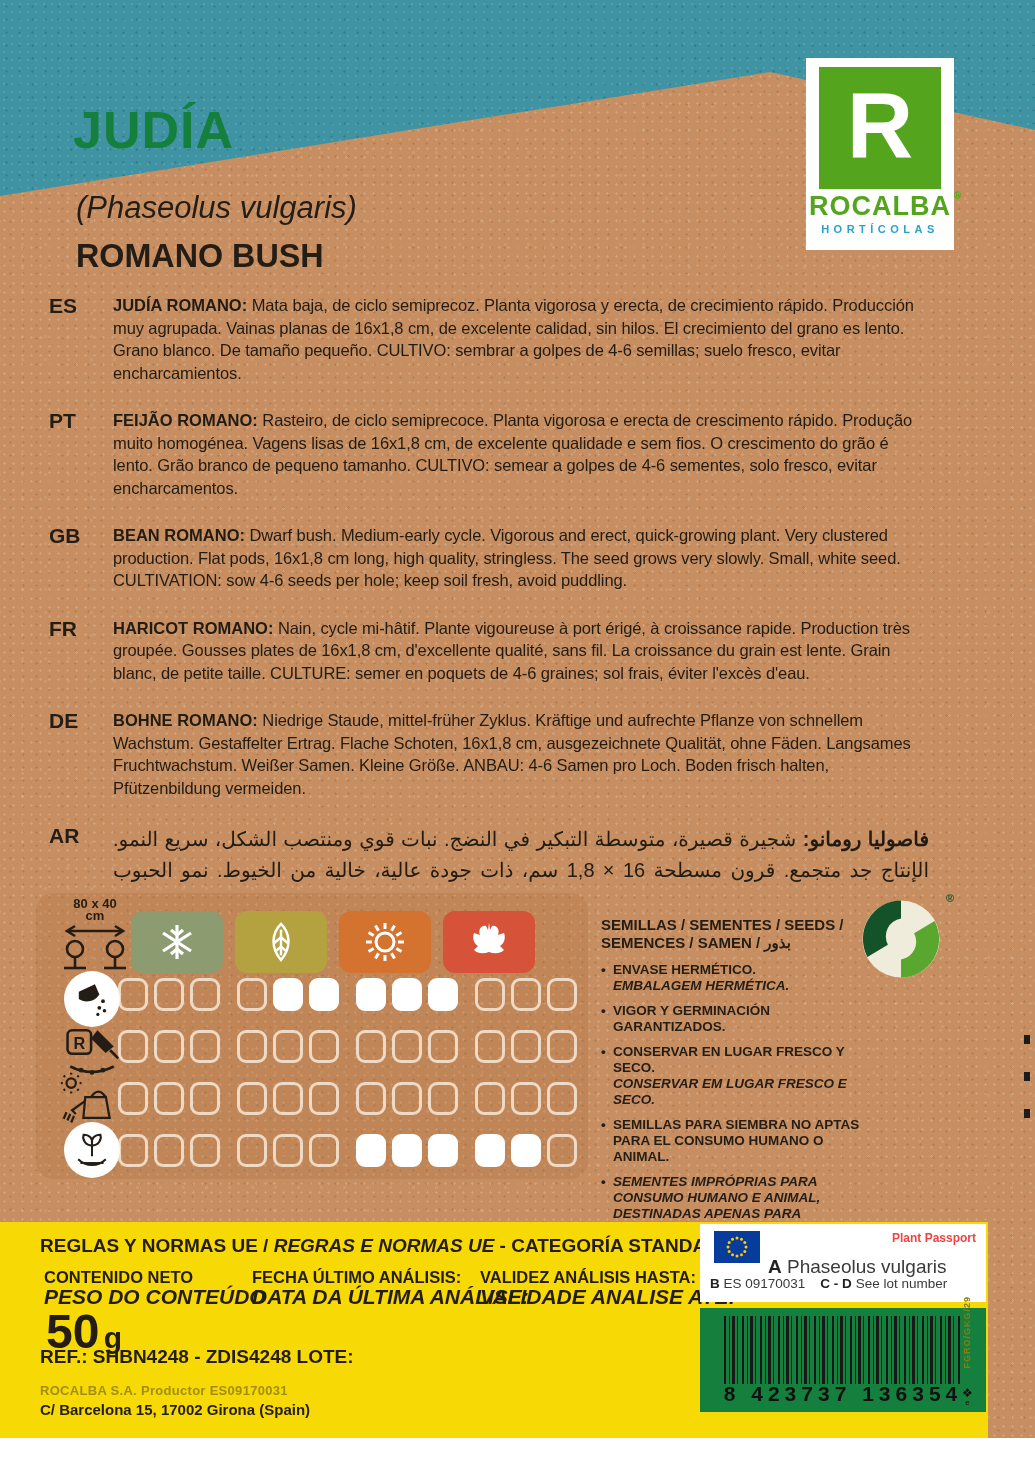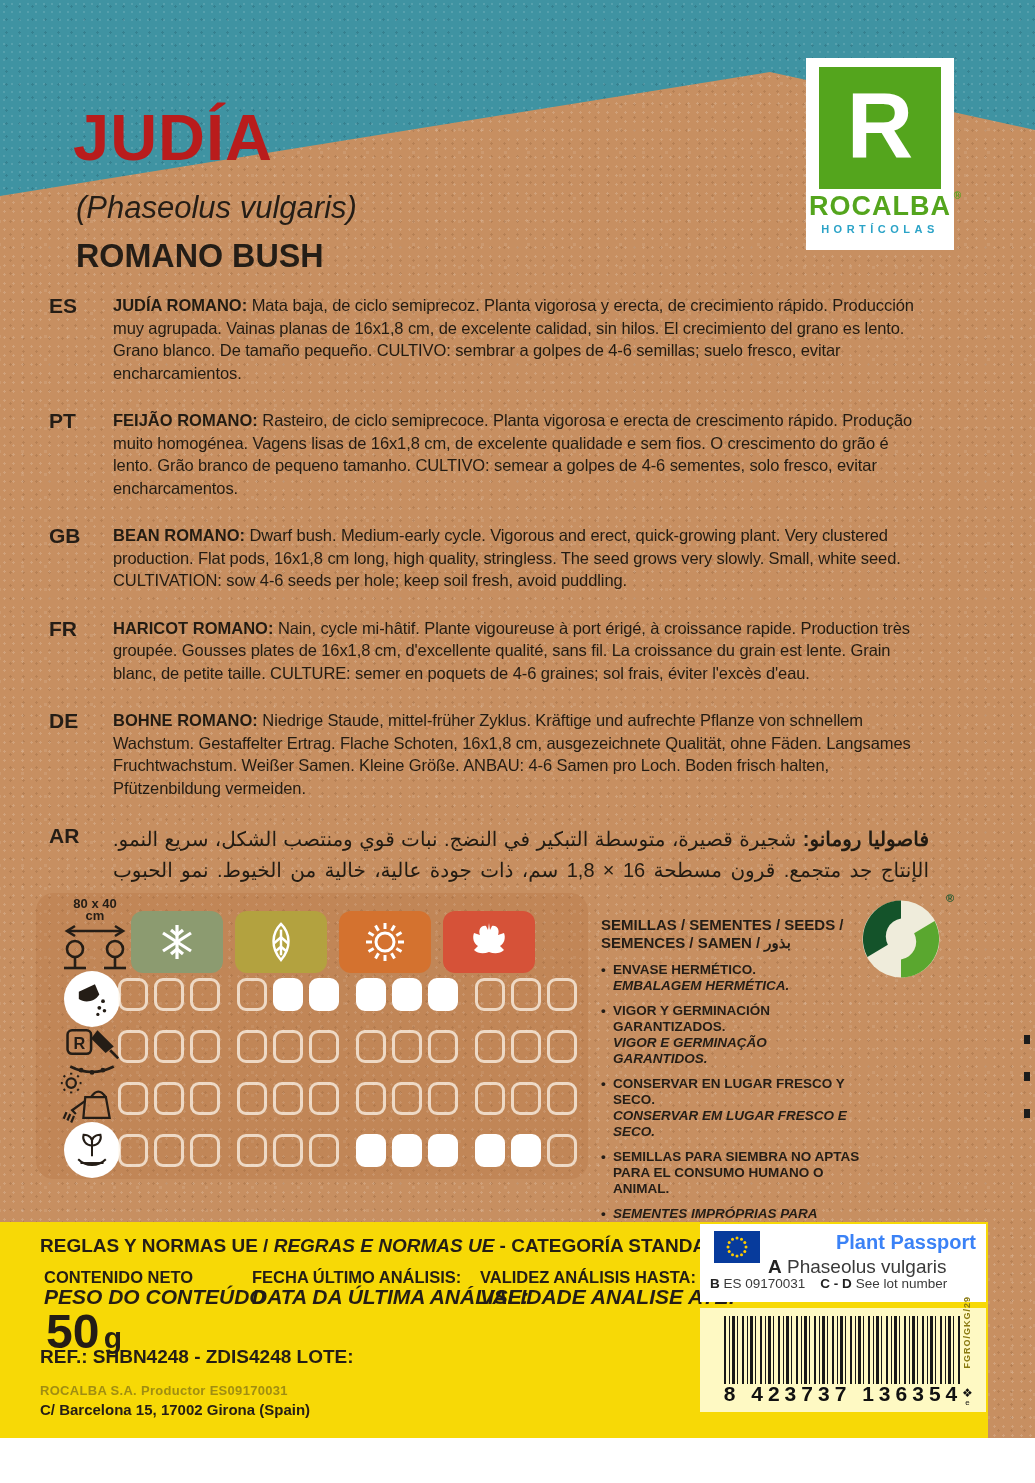--- a/index.html
+++ b/index.html
@@ -14,21 +14,21 @@
       radial-gradient(rgba(255,255,255,.09) 1.6px, transparent 1.8px);
     background-size:9px 9px,13px 13px,23px 23px;
     background-position:0 0,4px 7px,11px 3px;}
   .teal{position:absolute;left:0;top:0;width:1035px;height:210px;background-color:#3f93a2;
     background-image:radial-gradient(rgba(255,255,255,.12) 1px, transparent 1.3px),
                      radial-gradient(rgba(10,50,60,.18) 1px, transparent 1.3px);
     background-size:8px 8px,13px 13px;
     clip-path:polygon(0 0,1035px 0,1035px 130px,770px 72px,0 196px);}
 
   
-  .title{position:absolute;left:73px;top:100px;font-size:65px;font-weight:bold;letter-spacing:1px;color:#b91c1c;}
+  .title{position:absolute;left:73px;top:100px;font-size:52px;font-weight:bold;letter-spacing:1px;color:#15803d;}
   .latin{position:absolute;left:76px;top:190px;font-size:31px;font-weight:normal;font-style:italic;}
   .variety{position:absolute;left:76px;top:236px;font-size:34px;font-weight:bold;transform:scaleX(.95);transform-origin:left;}
 
   
   .logo-box{position:absolute;left:806px;top:58px;width:148px;height:192px;background:#fff;
             display:flex;flex-direction:column;align-items:center;padding-top:9px;box-sizing:border-box;}
   .logo-square{width:122px;height:122px;background:#54a51d;display:flex;align-items:center;justify-content:center;}
   .logo-square span{color:#fff;font-size:92px;font-weight:bold;line-height:1;margin-top:-6px;}
   .logo-word{color:#54a51d;font-size:27px;font-weight:bold;letter-spacing:1px;margin-top:2px;position:relative;}
   .logo-word sup{font-size:10px;position:absolute;top:-1px;right:-11px;}
@@ -79,26 +79,26 @@
   .netval .num{font-size:48px;}
   .netval .unit{font-size:30px;}
   .fecha{position:absolute;left:252px;top:46px;}
   .validez{position:absolute;left:480px;top:46px;}
   .refline{position:absolute;left:40px;top:124px;font-size:19px;font-weight:bold;}
   .producer{position:absolute;left:40px;top:161px;font-size:13px;color:rgba(73,66,30,.5);font-weight:bold;letter-spacing:.3px;}
   .address{position:absolute;left:40px;top:179px;font-size:15px;font-weight:bold;}
 
   
   .passport{position:absolute;left:700px;top:1224px;width:286px;height:78px;background:#fff;box-sizing:border-box;padding:6px 8px;}
-  .pp-title{position:absolute;right:10px;top:7px;font-size:20px;font-weight:bold;color:#3b82f6;}
+  .pp-title{position:absolute;right:10px;top:7px;font-size:12px;font-weight:bold;color:#ef4444;}
   .pp-flag{position:absolute;left:14px;top:7px;}
   .pp-a{position:absolute;left:68px;top:32px;font-size:19px;color:#3a3a3a;}
   .pp-b{position:absolute;left:10px;top:52px;font-size:13.5px;color:#3a3a3a;}
   .pp-b b,.pp-a b{color:#222;}
-  .barcode-box{position:absolute;left:700px;top:1308px;width:286px;height:104px;background:#fef9c3;}
+  .barcode-box{position:absolute;left:700px;top:1308px;width:286px;height:104px;background:#15803d;}
   .bars{position:absolute;left:24px;top:8px;width:238px;height:68px;
     background:repeating-linear-gradient(90deg,#181818 0 2px,transparent 2px 5px,#181818 5px 6px,transparent 6px 8px,#181818 8px 11px,transparent 11px 13px,#181818 13px 14px,transparent 14px 18px);}
   .digits{position:absolute;left:0;top:74px;width:100%;text-align:center;font-size:21px;font-weight:bold;letter-spacing:5px;color:#111;}
   .sidecode{position:absolute;left:962px;top:1296px;writing-mode:vertical-rl;transform:rotate(180deg);
             font-size:9px;color:#8a7a10;font-weight:bold;letter-spacing:1px;}
   .printmark{position:absolute;left:962px;top:1388px;font-size:12px;color:#111;line-height:10px;text-align:center;}
   .printmark .e{font-size:8px;display:block;}
 
   .regmarks{position:absolute;left:1024px;top:1035px;display:flex;flex-direction:column;gap:28px;}
   .regmarks span{width:6px;height:9px;background:#1c1c1c;display:block;}
@@ -334,21 +334,21 @@
       <span class="cell"></span>
     </div>
 
   <div class="seeds">
     <div class="hd">
       <div>SEMILLAS / SEMENTES / SEEDS /</div>
       <div>SEMENCES / SAMEN / بذور</div>
     </div>
     <ul>
       <li><span>ENVASE HERMÉTICO.</span><span class="it">EMBALAGEM HERMÉTICA.</span></li>
-      <li><span>VIGOR Y GERMINACIÓN GARANTIZADOS.</span><span class="it">VIGOR E GERMINAÇÃO GARANTIDOS.</span></li>
+      <li><span>VIGOR Y GERMINACIÓN GARANTIZADOS.</span></li>
       <li><span>CONSERVAR EN LUGAR FRESCO Y SECO.</span><span class="it">CONSERVAR EM LUGAR FRESCO E SECO.</span></li>
       <li><span>SEMILLAS PARA SIEMBRA NO APTAS PARA EL CONSUMO HUMANO O ANIMAL.</span></li>
       <li>
           <span class="it">SEMENTES IMPRÓPRIAS PARA CONSUMO HUMANO E ANIMAL, DESTINADAS APENAS PARA SEMENTEIRA.</span>
         </li>
     </ul>
   </div>
 
   <div class="greendot">
     <svg width="82" height="82" viewBox="0 0 100 100">

